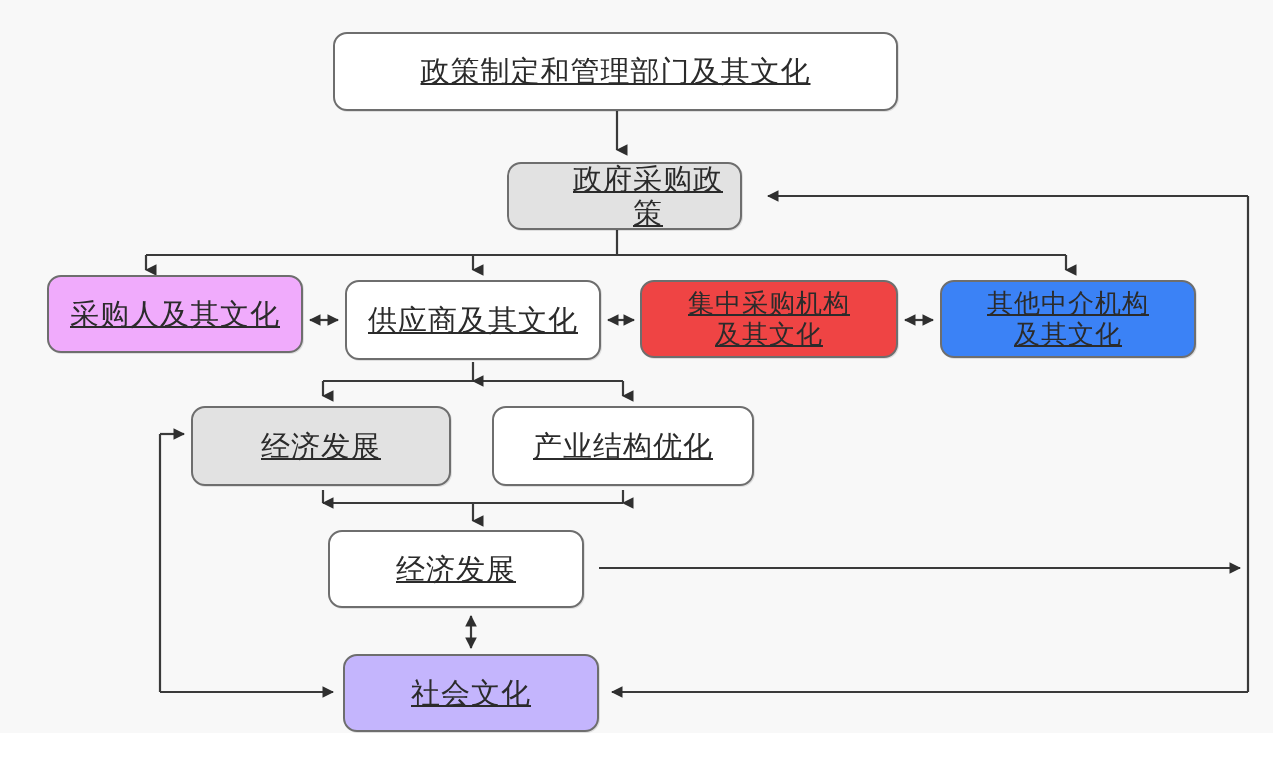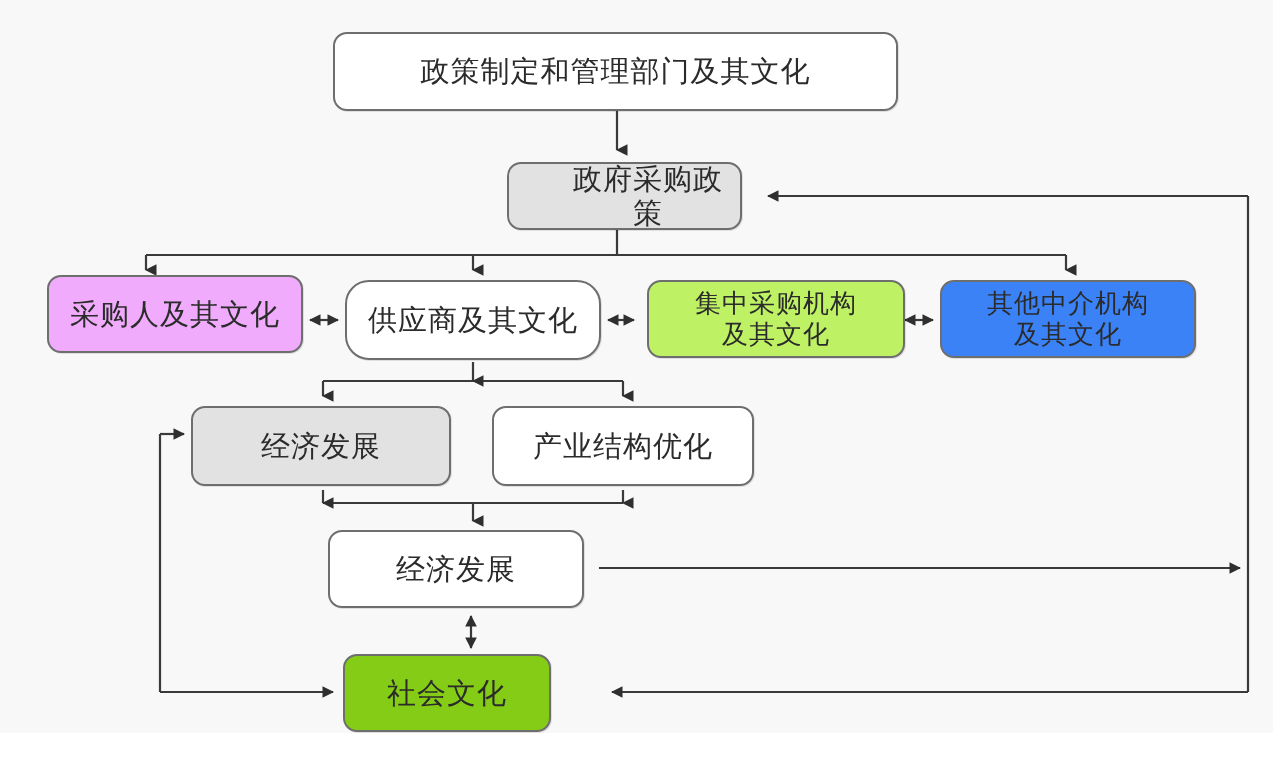--- a/index.html
+++ b/index.html
@@ -45,20 +45,21 @@
     color: #2b2b2b;
     font-family: "DejaVu Serif", "Liberation Serif", serif;
     letter-spacing: 1px;
     line-height: 1.18;
     background: #ffffff;
     box-shadow: 1px 1px 0 rgba(0,0,0,0.10);
   }
   .node .label {
     display: block;
     padding: 0 6px;
+    text-decoration: underline;
   }
 </style>
 </head>
 <body>
 
 <div id="canvas">
 
   <div class="page-bg" style="background: rgb(248, 248, 248);"></div>
 
   <svg class="wires" viewBox="0 0 1273 759" xmlns="http://www.w3.org/2000/svg">
@@ -136,35 +137,35 @@
 
   <div class="node" style="left: 333px; top: 32px; width: 565px; height: 79px; font-size: 29px; border-color: rgb(110, 110, 110); background: rgb(255, 255, 255);">
     <span class="label">政策制定和管理部门及其文化</span>
   </div>
   <div class="node" style="left: 507px; top: 162px; width: 235px; height: 68px; font-size: 29px; border-color: rgb(110, 110, 110); background: rgb(226, 226, 226); padding-left: 47px;">
     <span class="label">政府采购政策</span>
   </div>
   <div class="node" style="left: 47px; top: 275px; width: 256px; height: 78px; font-size: 29px; border-color: rgb(110, 110, 110); background: #f0abfc;">
     <span class="label">采购人及其文化</span>
   </div>
-  <div class="node" style="left: 345px; top: 280px; width: 256px; height: 80px; font-size: 29px; border-color: rgb(110, 110, 110); background: rgb(255, 255, 255); border-radius: 24px;">
+  <div class="node" style="left: 345px; top: 280px; width: 256px; height: 80px; font-size: 29px; border-color: rgb(110, 110, 110); background: rgb(255, 255, 255);">
     <span class="label">供应商及其文化</span>
   </div>
-  <div class="node" style="left: 640px; top: 280px; width: 258px; height: 78px; font-size: 26px; border-color: rgb(110, 110, 110); background: #bef264; margin-left: 7px;">
+  <div class="node" style="left: 640px; top: 280px; width: 258px; height: 78px; font-size: 26px; border-color: rgb(110, 110, 110); background: #ef4444;">
     <span class="label">集中采购机构<br>及其文化</span>
   </div>
   <div class="node" style="left: 940px; top: 280px; width: 256px; height: 78px; font-size: 26px; border-color: rgb(110, 110, 110); background: #3b82f6;">
     <span class="label">其他中介机构<br>及其文化</span>
   </div>
   <div class="node" style="left: 191px; top: 406px; width: 260px; height: 80px; font-size: 29px; border-color: rgb(110, 110, 110); background: rgb(226, 226, 226);">
     <span class="label">经济发展</span>
   </div>
   <div class="node" style="left: 492px; top: 406px; width: 262px; height: 80px; font-size: 29px; border-color: rgb(110, 110, 110); background: rgb(255, 255, 255);">
     <span class="label">产业结构优化</span>
   </div>
   <div class="node" style="left: 328px; top: 530px; width: 256px; height: 78px; font-size: 29px; border-color: rgb(110, 110, 110); background: rgb(255, 255, 255);">
     <span class="label">经济发展</span>
   </div>
-  <div class="node" style="left: 343px; top: 654px; width: 208px; height: 78px; font-size: 29px; border-color: rgb(110, 110, 110); background: #84cc16;">
+  <div class="node" style="left: 343px; top: 654px; width: 256px; height: 78px; font-size: 29px; border-color: rgb(110, 110, 110); background: #c4b5fd;">
     <span class="label">社会文化</span>
   </div>
 
 </div>
 
 </body></html>

